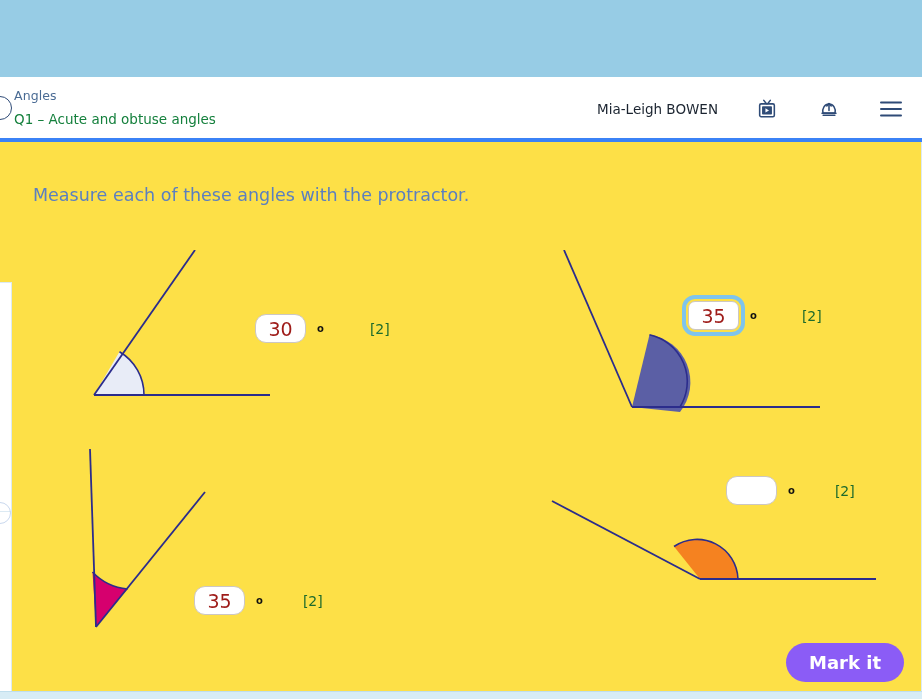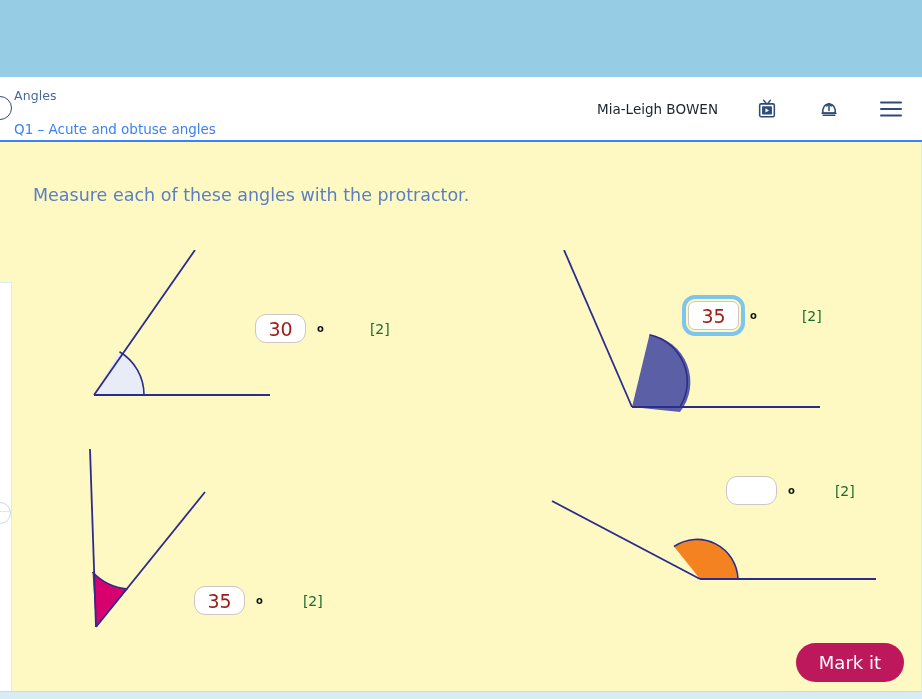--- a/index.html
+++ b/index.html
@@ -22,38 +22,38 @@
     width: 922px; height: 77px;
     background: #97cce5;
   }
 
   
   #header {
     position: absolute;
     left: 0; top: 77px;
     width: 922px; height: 65px;
     background: #ffffff;
-    border-bottom: 2px solid #3b82f6;
+    border-bottom: 4px solid #3b82f6;
     box-sizing: border-box;
   }
   #header-left {
     position: absolute;
     left: 14px; top: 10px;
   }
   .hdr-sub {
     font-size: 12.5px;
     color: #4a6b94;
     line-height: 18px;
     letter-spacing: 0.1px;
   }
   .hdr-title {
     font-size: 13.5px;
-    color: #3b82f6;
+    color: #15803d;
     line-height: 20px;
-    margin-top: 14px;
+    margin-top: 4px;
   }
   #header-right {
     position: absolute;
     right: 18px; top: 0;
     height: 64px;
     display: flex;
     align-items: center;
     gap: 36px;
   }
   #user-name {
@@ -76,21 +76,21 @@
     border: 1.6px solid #2f4b77;
     border-radius: 50%;
     background: #ffffff;
   }
 
   
   #sheet {
     position: absolute;
     left: 0; top: 142px;
     width: 922px; height: 549px;
-    background: #fef9c3;
+    background: #fde047;
     overflow: hidden;
   }
 
   
   .rail {
     position: absolute;
     left: 0;
     width: 11px;
     background: #ffffff;
     border-top: 1px solid #dceaf3;
@@ -156,28 +156,29 @@
     font-size: 14px;
     color: #1d6b2c;
     margin-left: 0px;
   }
 
   
   #mark-it {
     position: absolute;
     right: 18px;
     bottom: 17px;
-    background: #be185d;
+    background: #8b5cf6;
     color: #ffffff;
     font-size: 18px;
     padding: 9px 23px;
     border-radius: 21px;
     border: none;
     cursor: pointer;
     font-family: "DejaVu Sans", "Liberation Sans", sans-serif;
+    font-weight: bold;
   }
 
   
   #bottom-strip {
     position: absolute;
     left: 0; bottom: 0;
     width: 922px; height: 8px;
     background: #d7ecf5;
     border-top: 1px solid #bfdeed;
     box-sizing: border-box;

